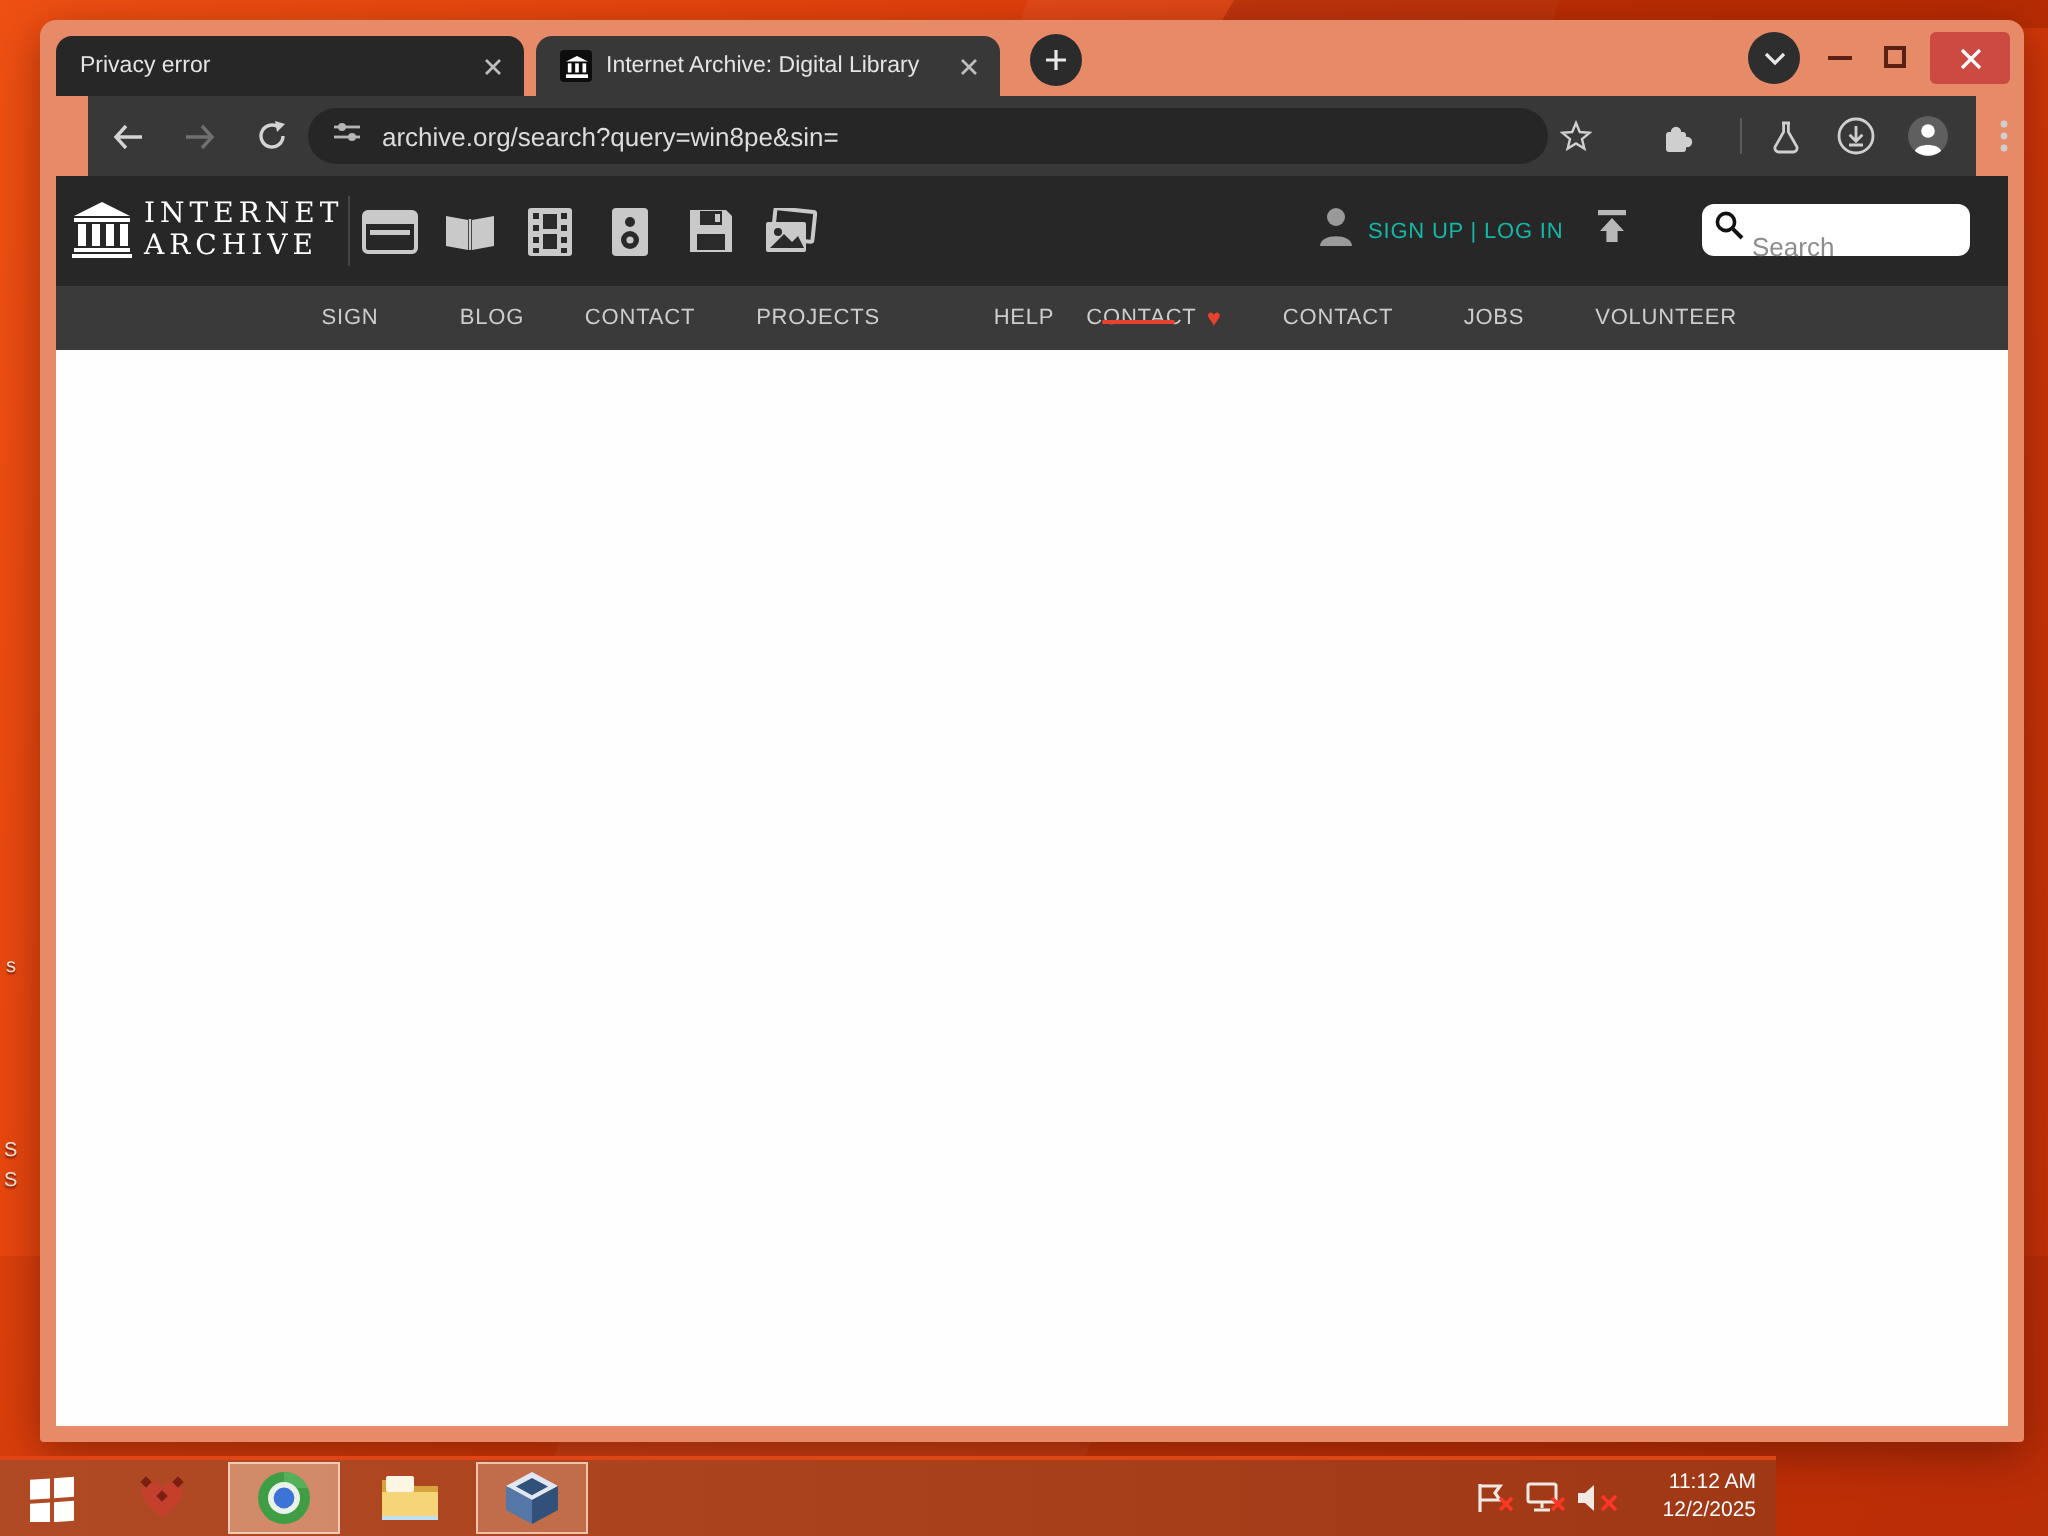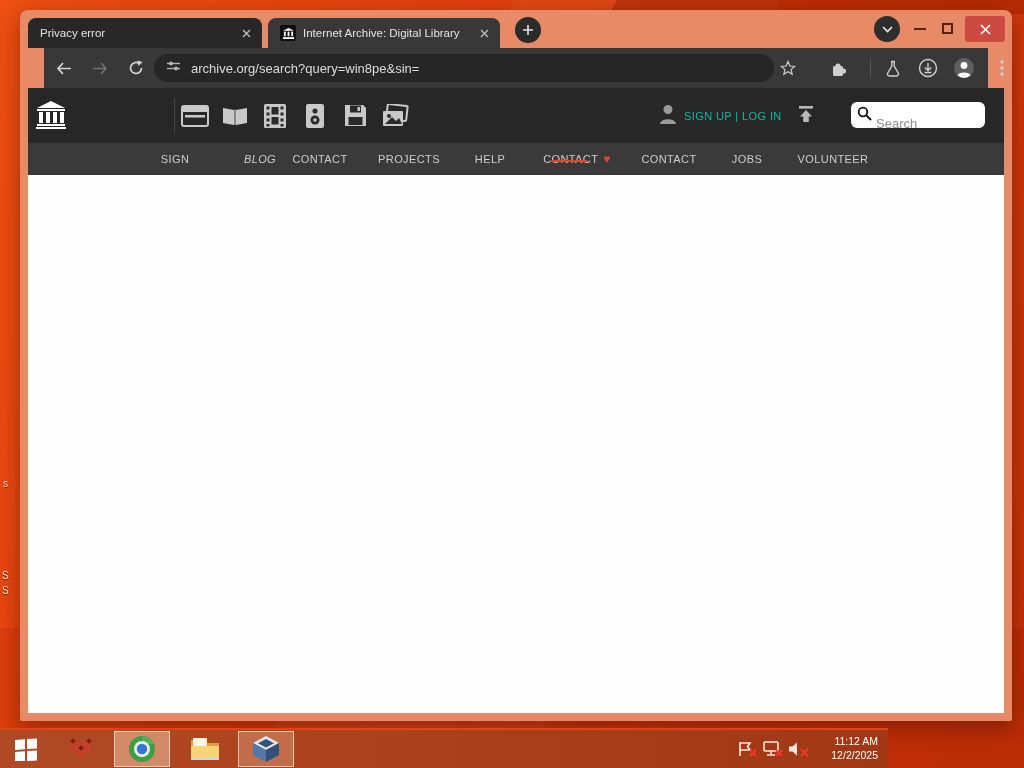--- a/index.html
+++ b/index.html
@@ -213,20 +213,24 @@
               <rect x="1" y="8" width="28" height="2"></rect>
               <rect x="3" y="11" width="4" height="11"></rect>
               <rect x="10" y="11" width="4" height="11"></rect>
               <rect x="17" y="11" width="4" height="11"></rect>
               <rect x="24" y="11" width="4" height="11"></rect>
               <rect x="1" y="23" width="28" height="2"></rect>
               <rect x="0" y="26" width="30" height="2"></rect>
             </g>
           </svg>
       </span>
+      <div class="ia-brand">
+        <div>INTERNET</div>
+        <div>ARCHIVE</div>
+      </div>
       <div class="ia-div"></div>
 
       <div class="media-row">
         <span class="media-slot">
           <svg width="28" height="22" viewBox="0 0 28 22">
               <rect x="1" y="1" width="26" height="20" rx="2" stroke="#c9c9c9" stroke-width="2" fill="none"></rect>
               <rect x="2" y="2" width="24" height="5" fill="#c9c9c9"></rect>
               <rect x="4" y="10" width="20" height="2.5" fill="#c9c9c9"></rect>
             </svg>
         </span>
@@ -304,24 +308,24 @@
               <circle cx="6" cy="6" r="4.3" stroke="#111" stroke-width="1.8" fill="none"></circle>
               <line x1="9.4" y1="9.4" x2="14" y2="14" stroke="#111" stroke-width="2"></line>
             </svg>
         </span>
         <input type="text" placeholder="Search" style="">
       </div>
     </div>
 
     <div class="ia-nav">
       <span class="nav-item" style="left:147px;">SIGN</span>
-      <span class="nav-item" style="left:232px;font-style:italic;">BLOG</span>
+      <span class="nav-item" style="left:218px;">BLOG</span>
       <span class="nav-item" style="left:292px;">CONTACT</span>
       <span class="nav-item" style="left:381px;">PROJECTS</span>
-      <span class="nav-item" style="left:462px;">HELP</span>
+      <span class="nav-item" style="left:484px;">HELP</span>
       <span class="nav-item donate-wrap" style="left:549px;">
         <span>CONTACT</span>
         <span class="heart">♥</span>
         <span class="donate-underline"></span>
       </span>
       <span class="nav-item" style="left:641px;">CONTACT</span>
       <span class="nav-item" style="left:719px;">JOBS</span>
       <span class="nav-item" style="left:805px;">VOLUNTEER</span>
     </div>
 

